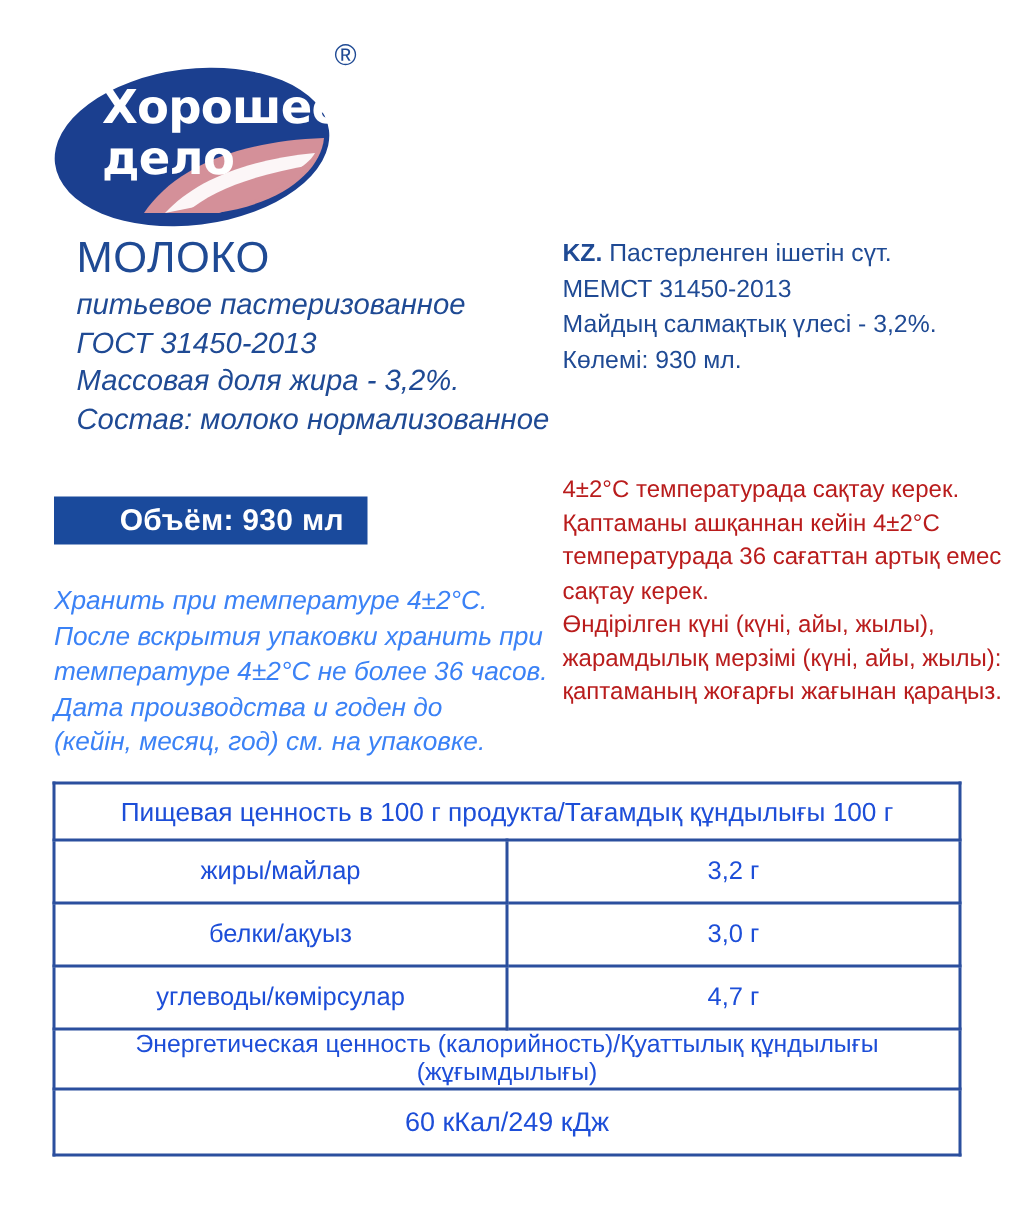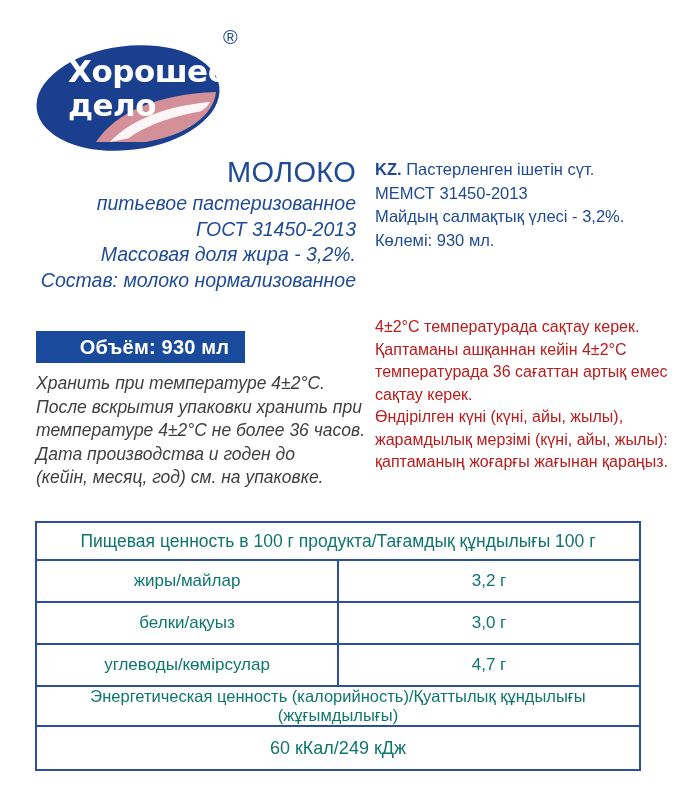--- a/index.html
+++ b/index.html
@@ -43,24 +43,23 @@
     font-size: 31px;
     letter-spacing: -0.5px;
   }
 
   
   .col {
     position: absolute;
     color: #1f4a94;
   }
   #col-left {
-    left: 36px;
+    left: 51px;
     top: 156px;
     width: 320px;
-    text-align: right;
   }
   #col-right {
     left: 375px;
     top: 158px;
     width: 275px;
   }
 
   #product-title {
     font-size: 29px;
     line-height: 33px;
@@ -90,23 +89,23 @@
     display: flex;
     align-items: center;
     justify-content: center;
     letter-spacing: 0.2px;
     padding-left: 28px;
   }
 
   #storage-left {
     position: absolute;
     left: 36px;
-    top: 372px;
+    top: 389px;
     width: 330px;
-    color: #404040;
+    color: #3b82f6;
   }
   #storage-left .left-line {
     font-size: 17.5px;
     line-height: 23.5px;
   }
 
   .kz-line {
     font-size: 16.5px;
     line-height: 23.5px;
     white-space: nowrap;
@@ -127,21 +126,21 @@
   }
 
   
   #nutrition-table {
     position: absolute;
     left: 35px;
     top: 521px;
     width: 606px;
     border-collapse: collapse;
     table-layout: fixed;
-    color: #0f766e;
+    color: #1d4ed8;
   }
   #nutrition-table td {
     border: 2px solid #2b4f9e;
     text-align: center;
     vertical-align: middle;
     font-size: 17px;
     padding: 0;
     height: 40px;
   }
   #nutrition-table td.hdr {

